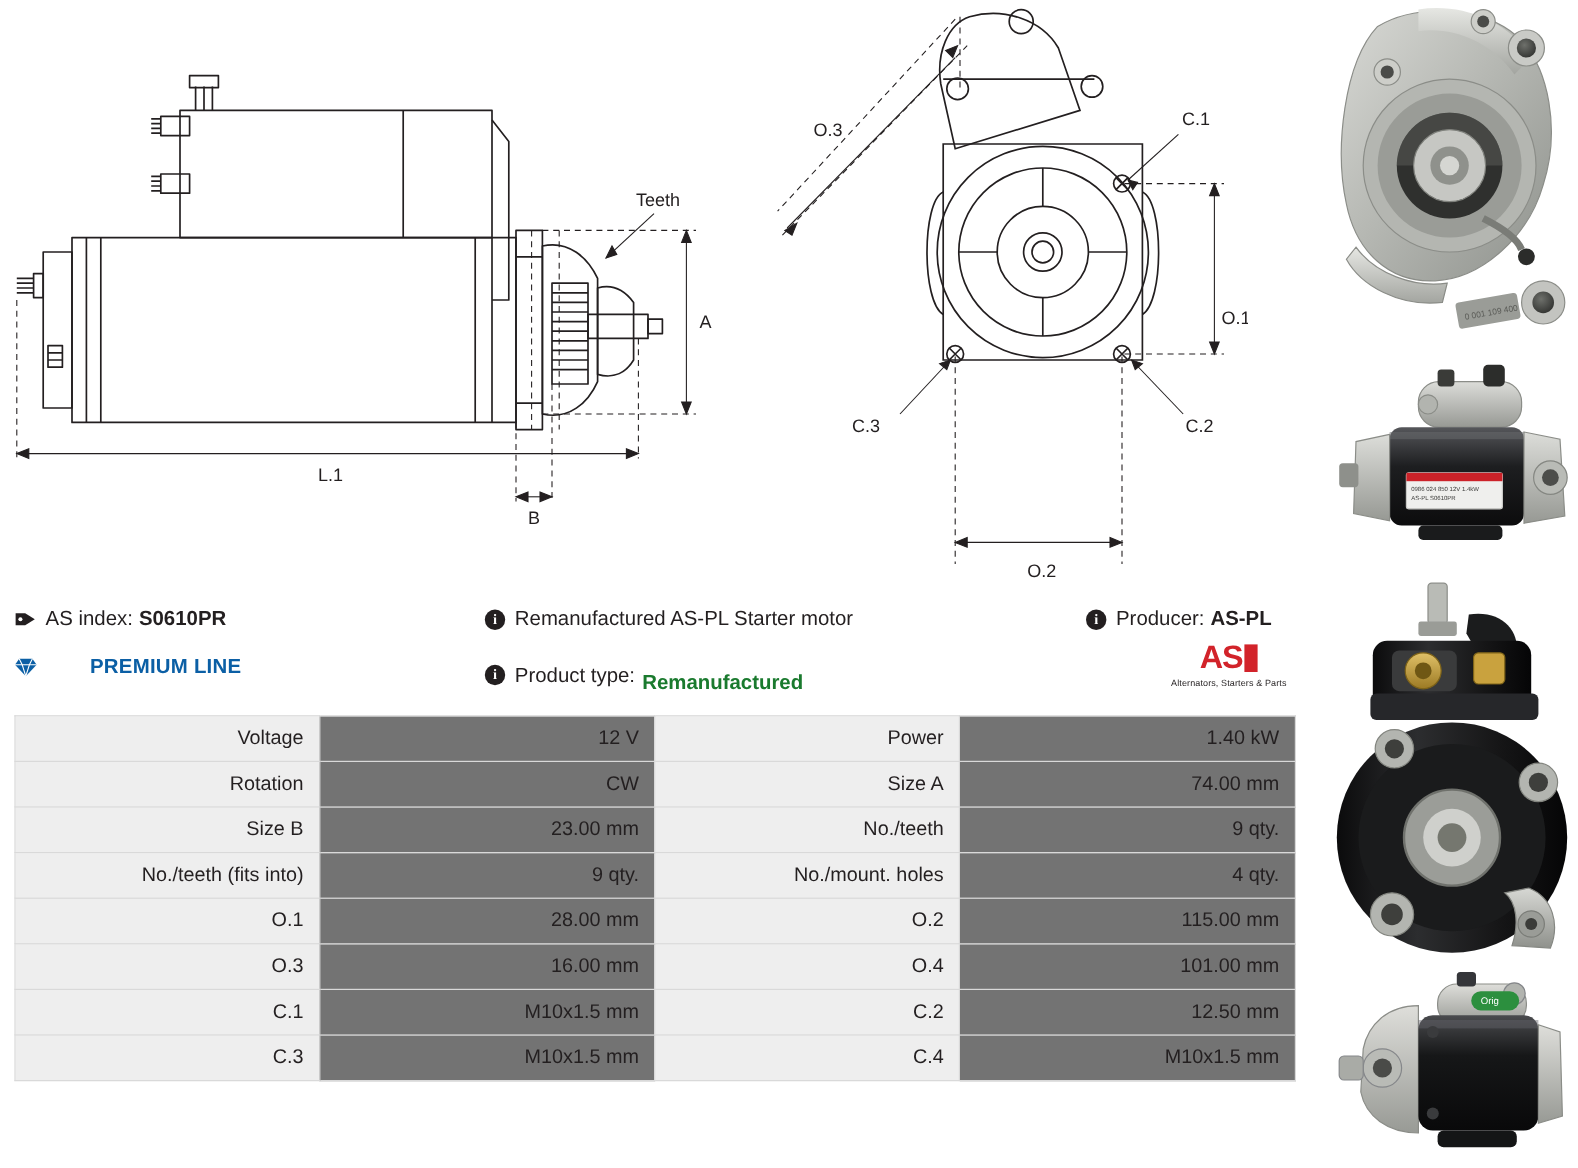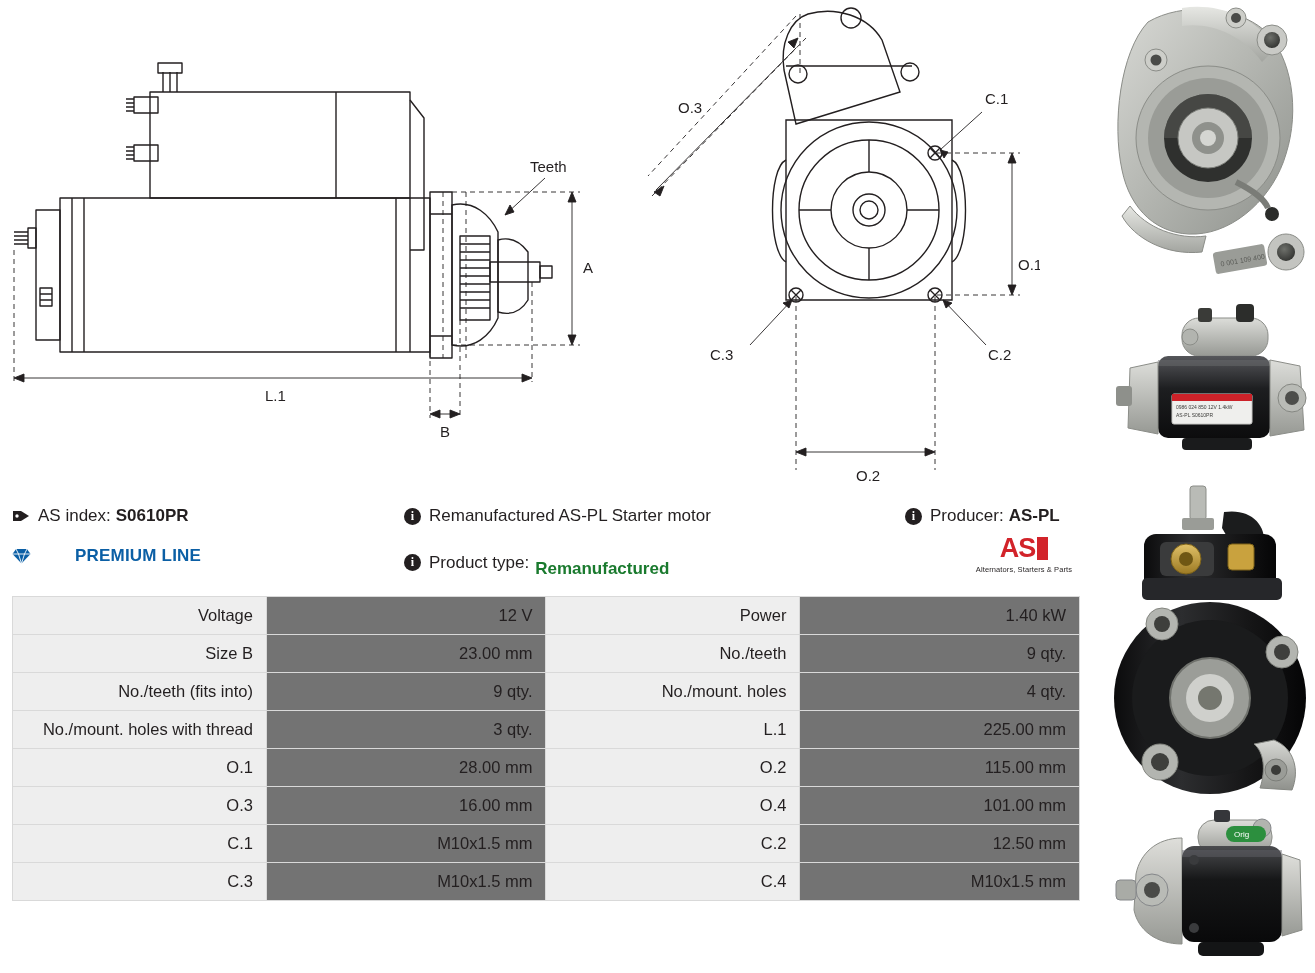--- a/index.html
+++ b/index.html
@@ -266,36 +266,36 @@
 
   <table class="spec-table">
     <tbody>
       <tr>
         <td class="k">Voltage</td>
         <td class="v">12 V</td>
         <td class="k">Power</td>
         <td class="v">1.40 kW</td>
       </tr>
       <tr>
+        <td class="k">Rotation</td>
+        <td class="v">CW</td>
+        <td class="k">Size A</td>
+        <td class="v">74.00 mm</td>
+      </tr>
+      <tr>
         <td class="k">Size B</td>
         <td class="v">23.00 mm</td>
         <td class="k">No./teeth</td>
         <td class="v">9 qty.</td>
       </tr>
       <tr>
         <td class="k">No./teeth (fits into)</td>
         <td class="v">9 qty.</td>
         <td class="k">No./mount. holes</td>
         <td class="v">4 qty.</td>
-      </tr>
-      <tr>
-        <td class="k">No./mount. holes with thread</td>
-        <td class="v">3 qty.</td>
-        <td class="k">L.1</td>
-        <td class="v">225.00 mm</td>
       </tr>
       <tr>
         <td class="k">O.1</td>
         <td class="v">28.00 mm</td>
         <td class="k">O.2</td>
         <td class="v">115.00 mm</td>
       </tr>
       <tr>
         <td class="k">O.3</td>
         <td class="v">16.00 mm</td>

